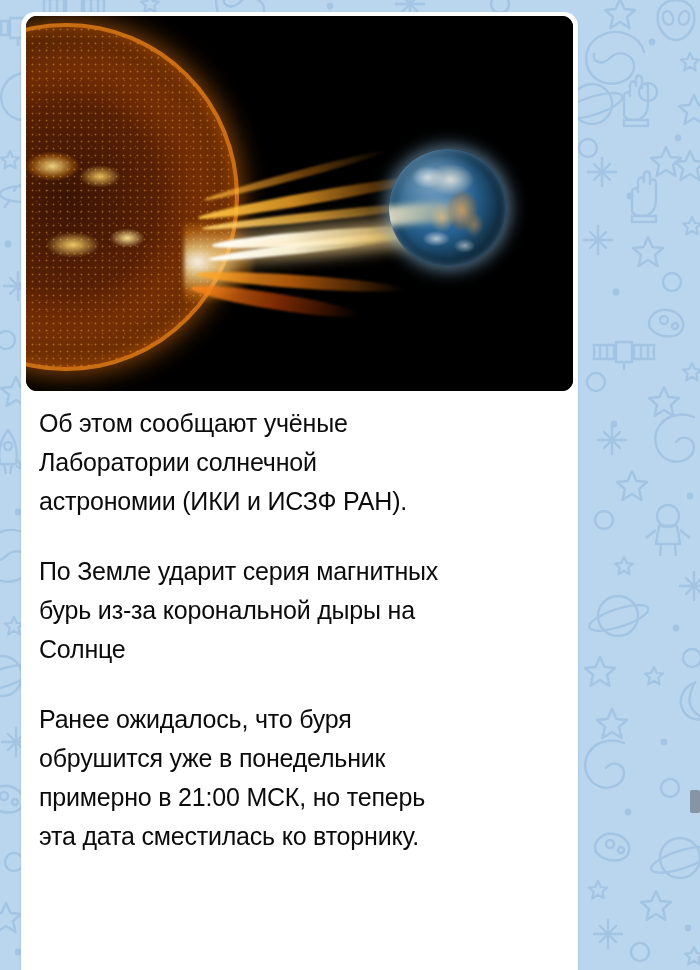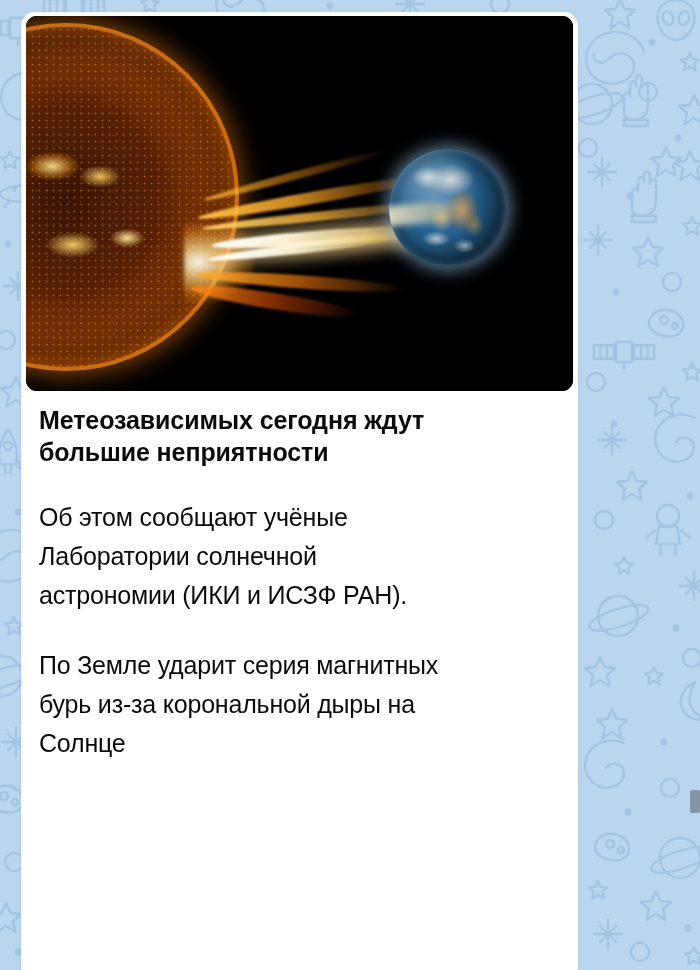--- a/index.html
+++ b/index.html
@@ -431,25 +431,27 @@
       <div class="earth">
         <div class="earth-land"></div>
         <div class="earth-beamwash"></div>
         <div class="earth-atmo"></div>
       </div>
 
     </div>
   </div>
 
   <div id="message-text">
-    <div id="message-heading">Метеозависимых сегодня ждут
-большие неприятности</div>
     <div class="message-paragraph">Об этом сообщают учёные
 Лаборатории солнечной
 астрономии (ИКИ и ИСЗФ РАН).</div>
     <div class="message-paragraph">По Земле ударит серия магнитных
 бурь из-за корональной дыры на
 Солнце</div>
+    <div class="message-paragraph">Ранее ожидалось, что буря
+обрушится уже в понедельник
+примерно в 21:00 МСК, но теперь
+эта дата сместилась ко вторнику.</div>
   </div>
 
 </div>
 
 <div id="chat-scrollbar-thumb"></div>
 
 </body></html>

